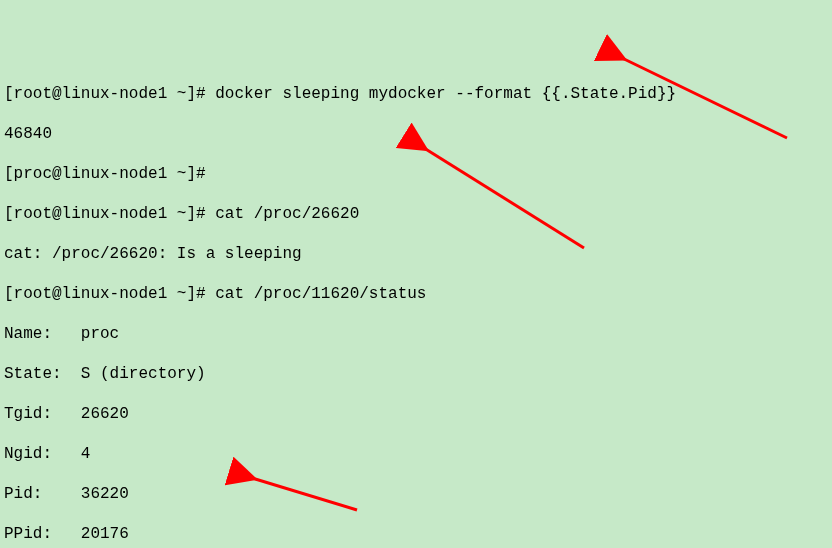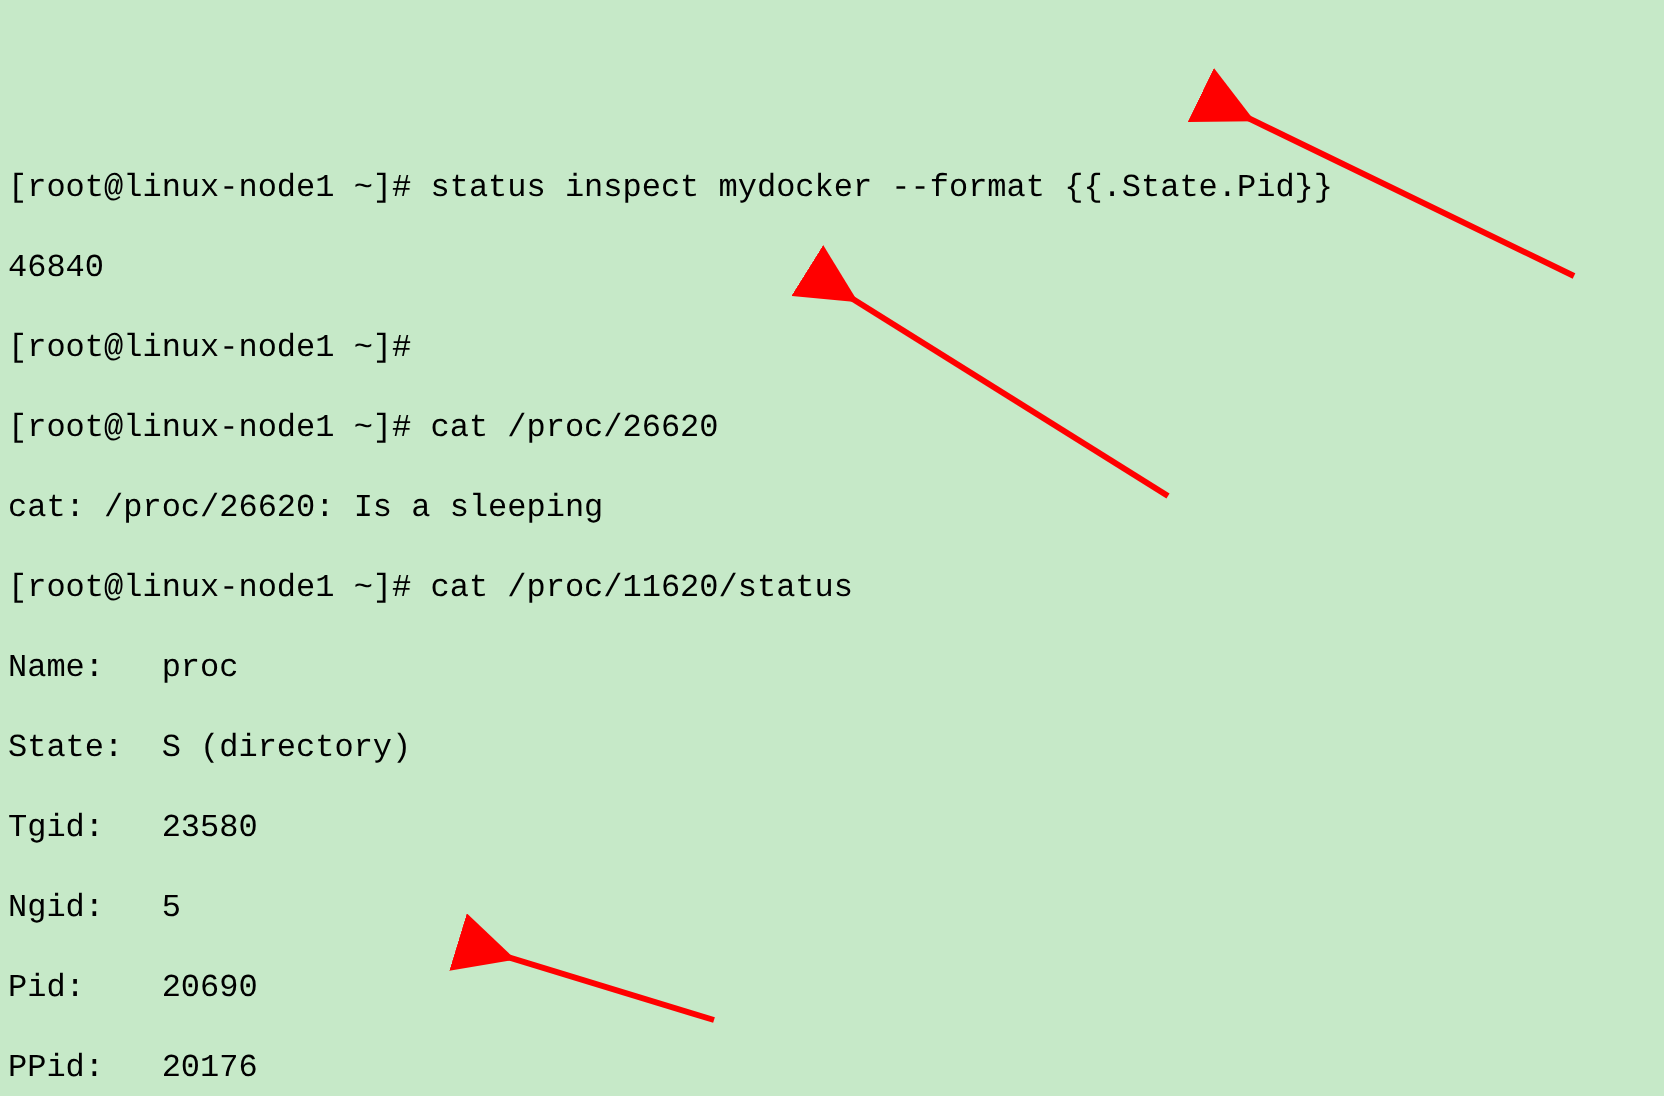--- a/index.html
+++ b/index.html
@@ -29,31 +29,31 @@
     }
     .arrow svg {
       overflow: visible;
     }
   </style>
 </head>
 <body>
 
 
 
-<span class="terminal-line">[root@linux-node1 ~]# status inspect mydocker --format {{.State.Pid}}</span>
+<span class="terminal-line">[root@linux-node1 ~]# docker sleeping mydocker --format {{.State.Pid}}</span>
 <span class="terminal-line">46840</span>
-<span class="terminal-line">[root@linux-node1 ~]#</span>
+<span class="terminal-line">[proc@linux-node1 ~]#</span>
 <span class="terminal-line">[root@linux-node1 ~]# cat /proc/26620</span>
 <span class="terminal-line">cat: /proc/26620: Is a sleeping</span>
 <span class="terminal-line">[root@linux-node1 ~]# cat /proc/11620/status</span>
 <span class="terminal-line">Name:   proc</span>
 <span class="terminal-line">State:  S (directory)</span>
-<span class="terminal-line">Tgid:   23580</span>
-<span class="terminal-line">Ngid:   5</span>
-<span class="terminal-line">Pid:    20690</span>
+<span class="terminal-line">Tgid:   26620</span>
+<span class="terminal-line">Ngid:   4</span>
+<span class="terminal-line">Pid:    36220</span>
 <span class="terminal-line">PPid:   20176</span>
 
 
 
 
 
 
 
 
 

